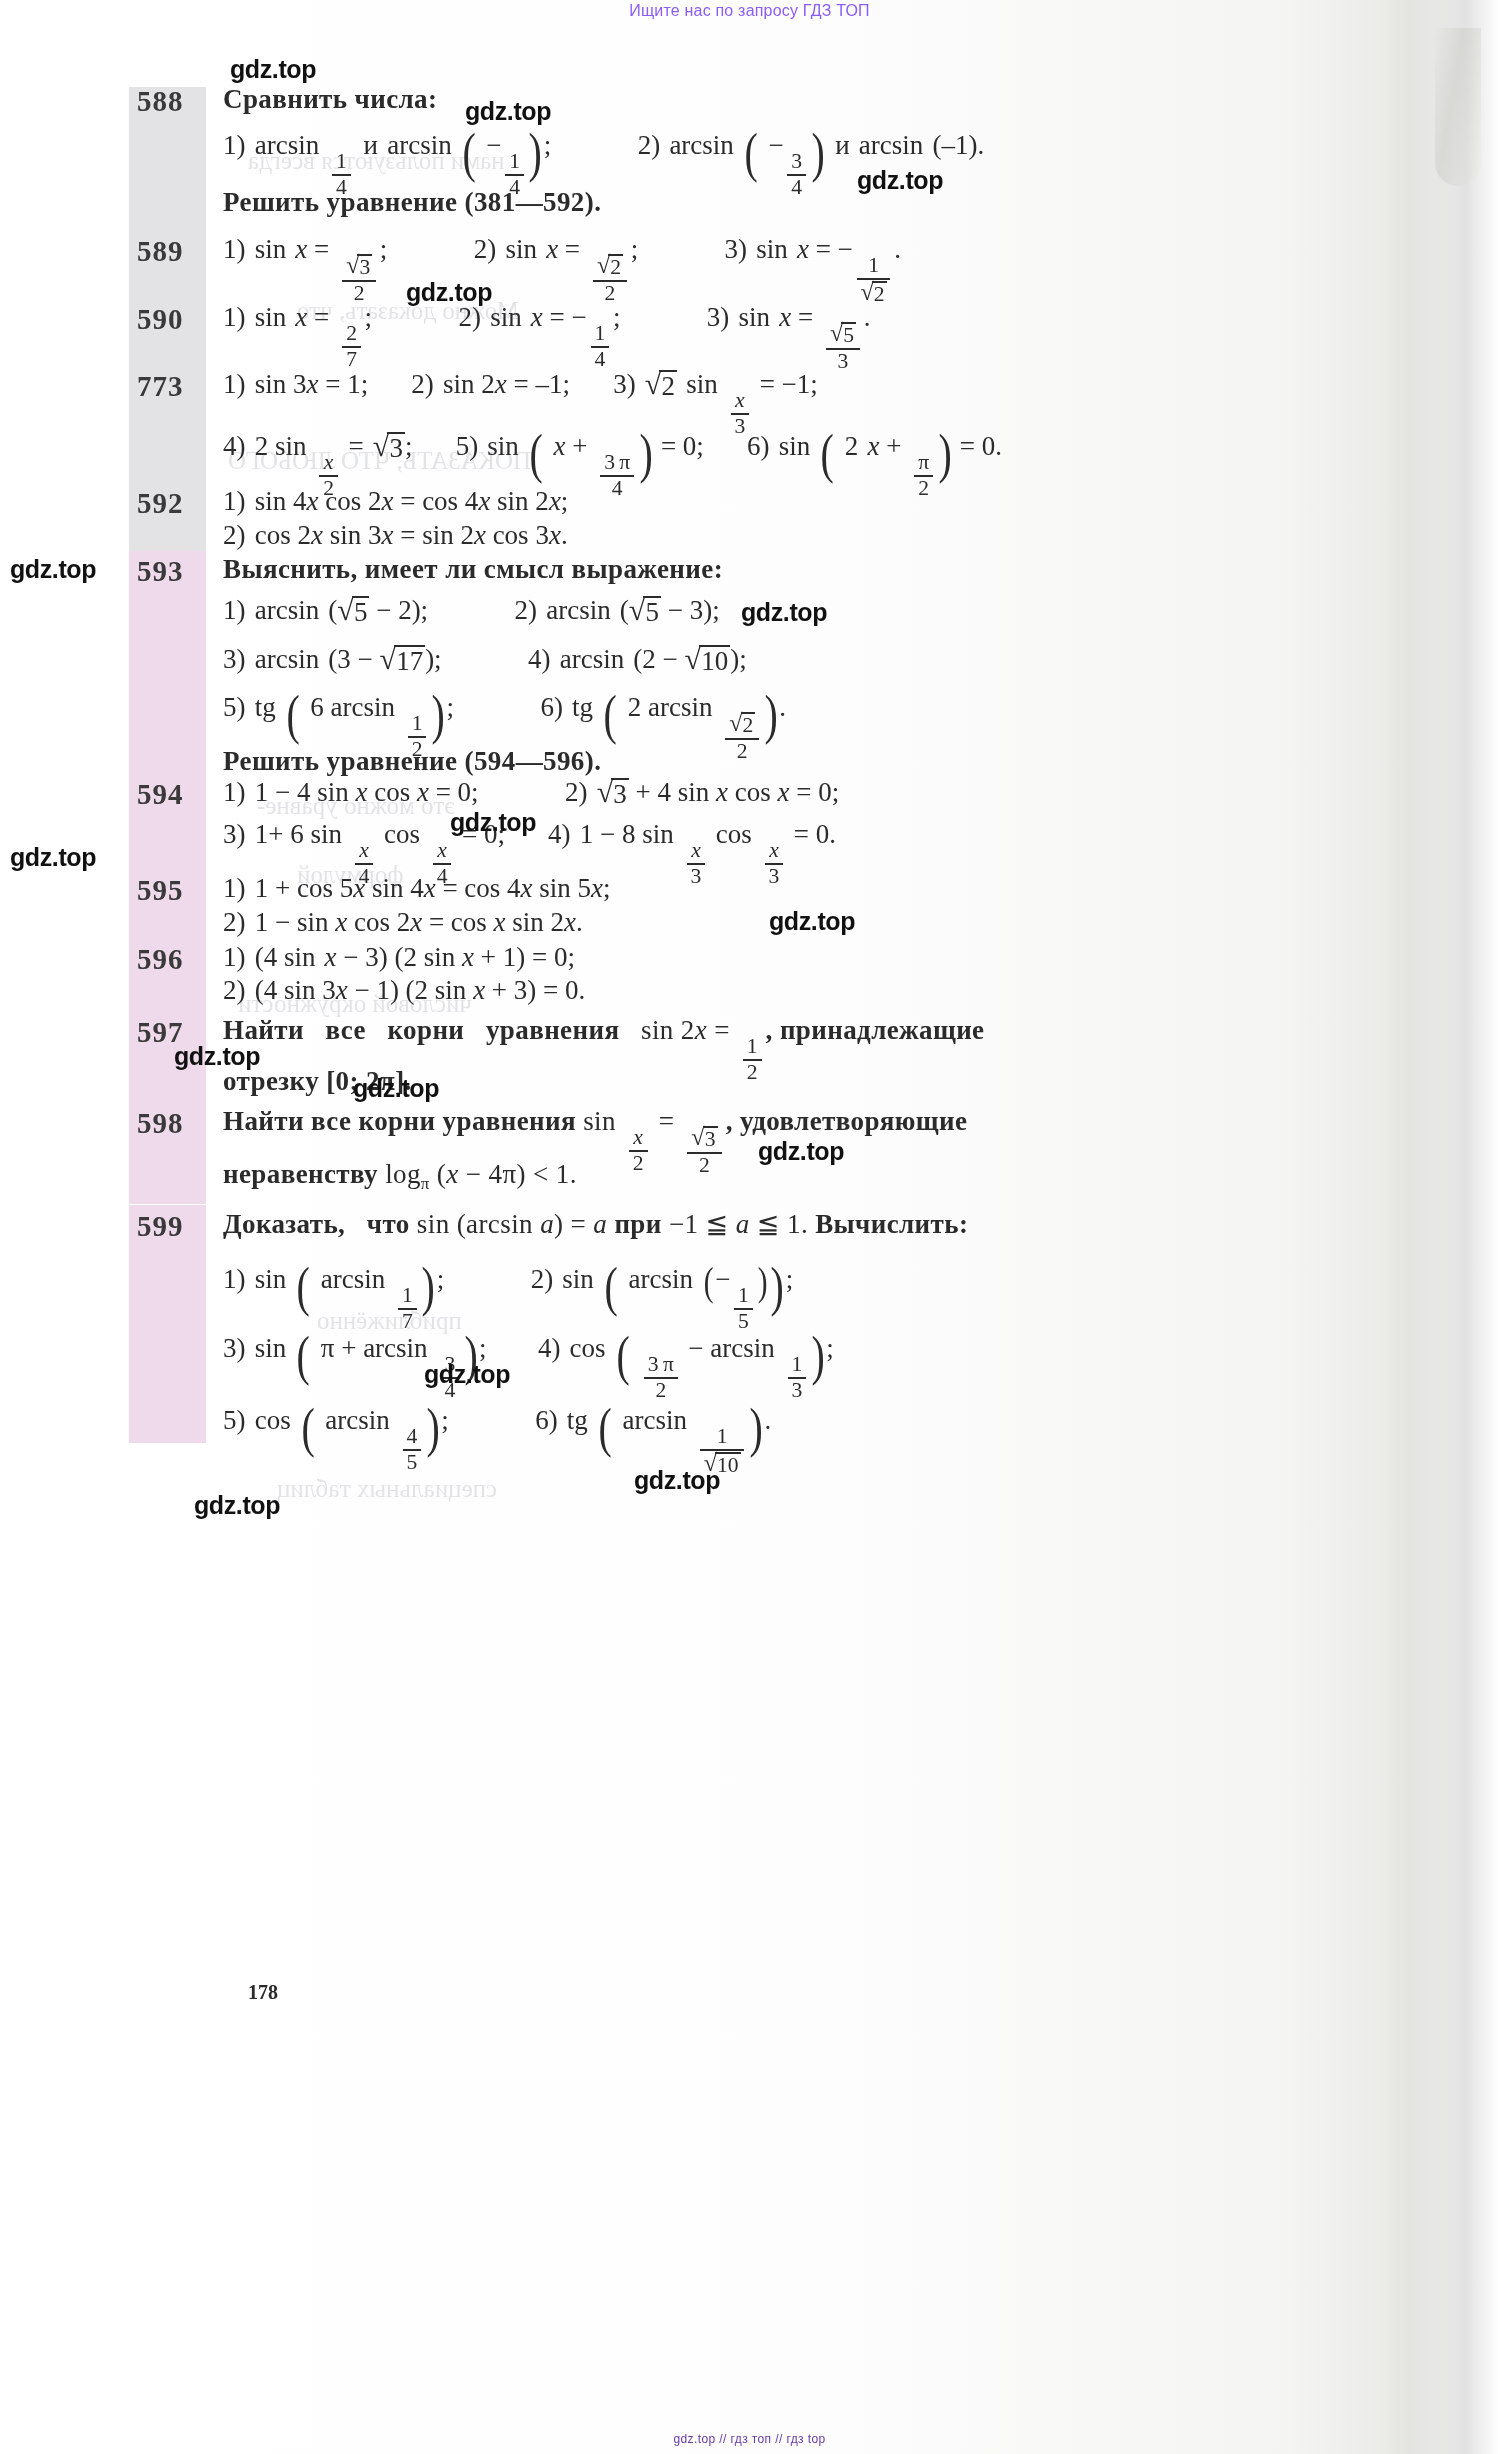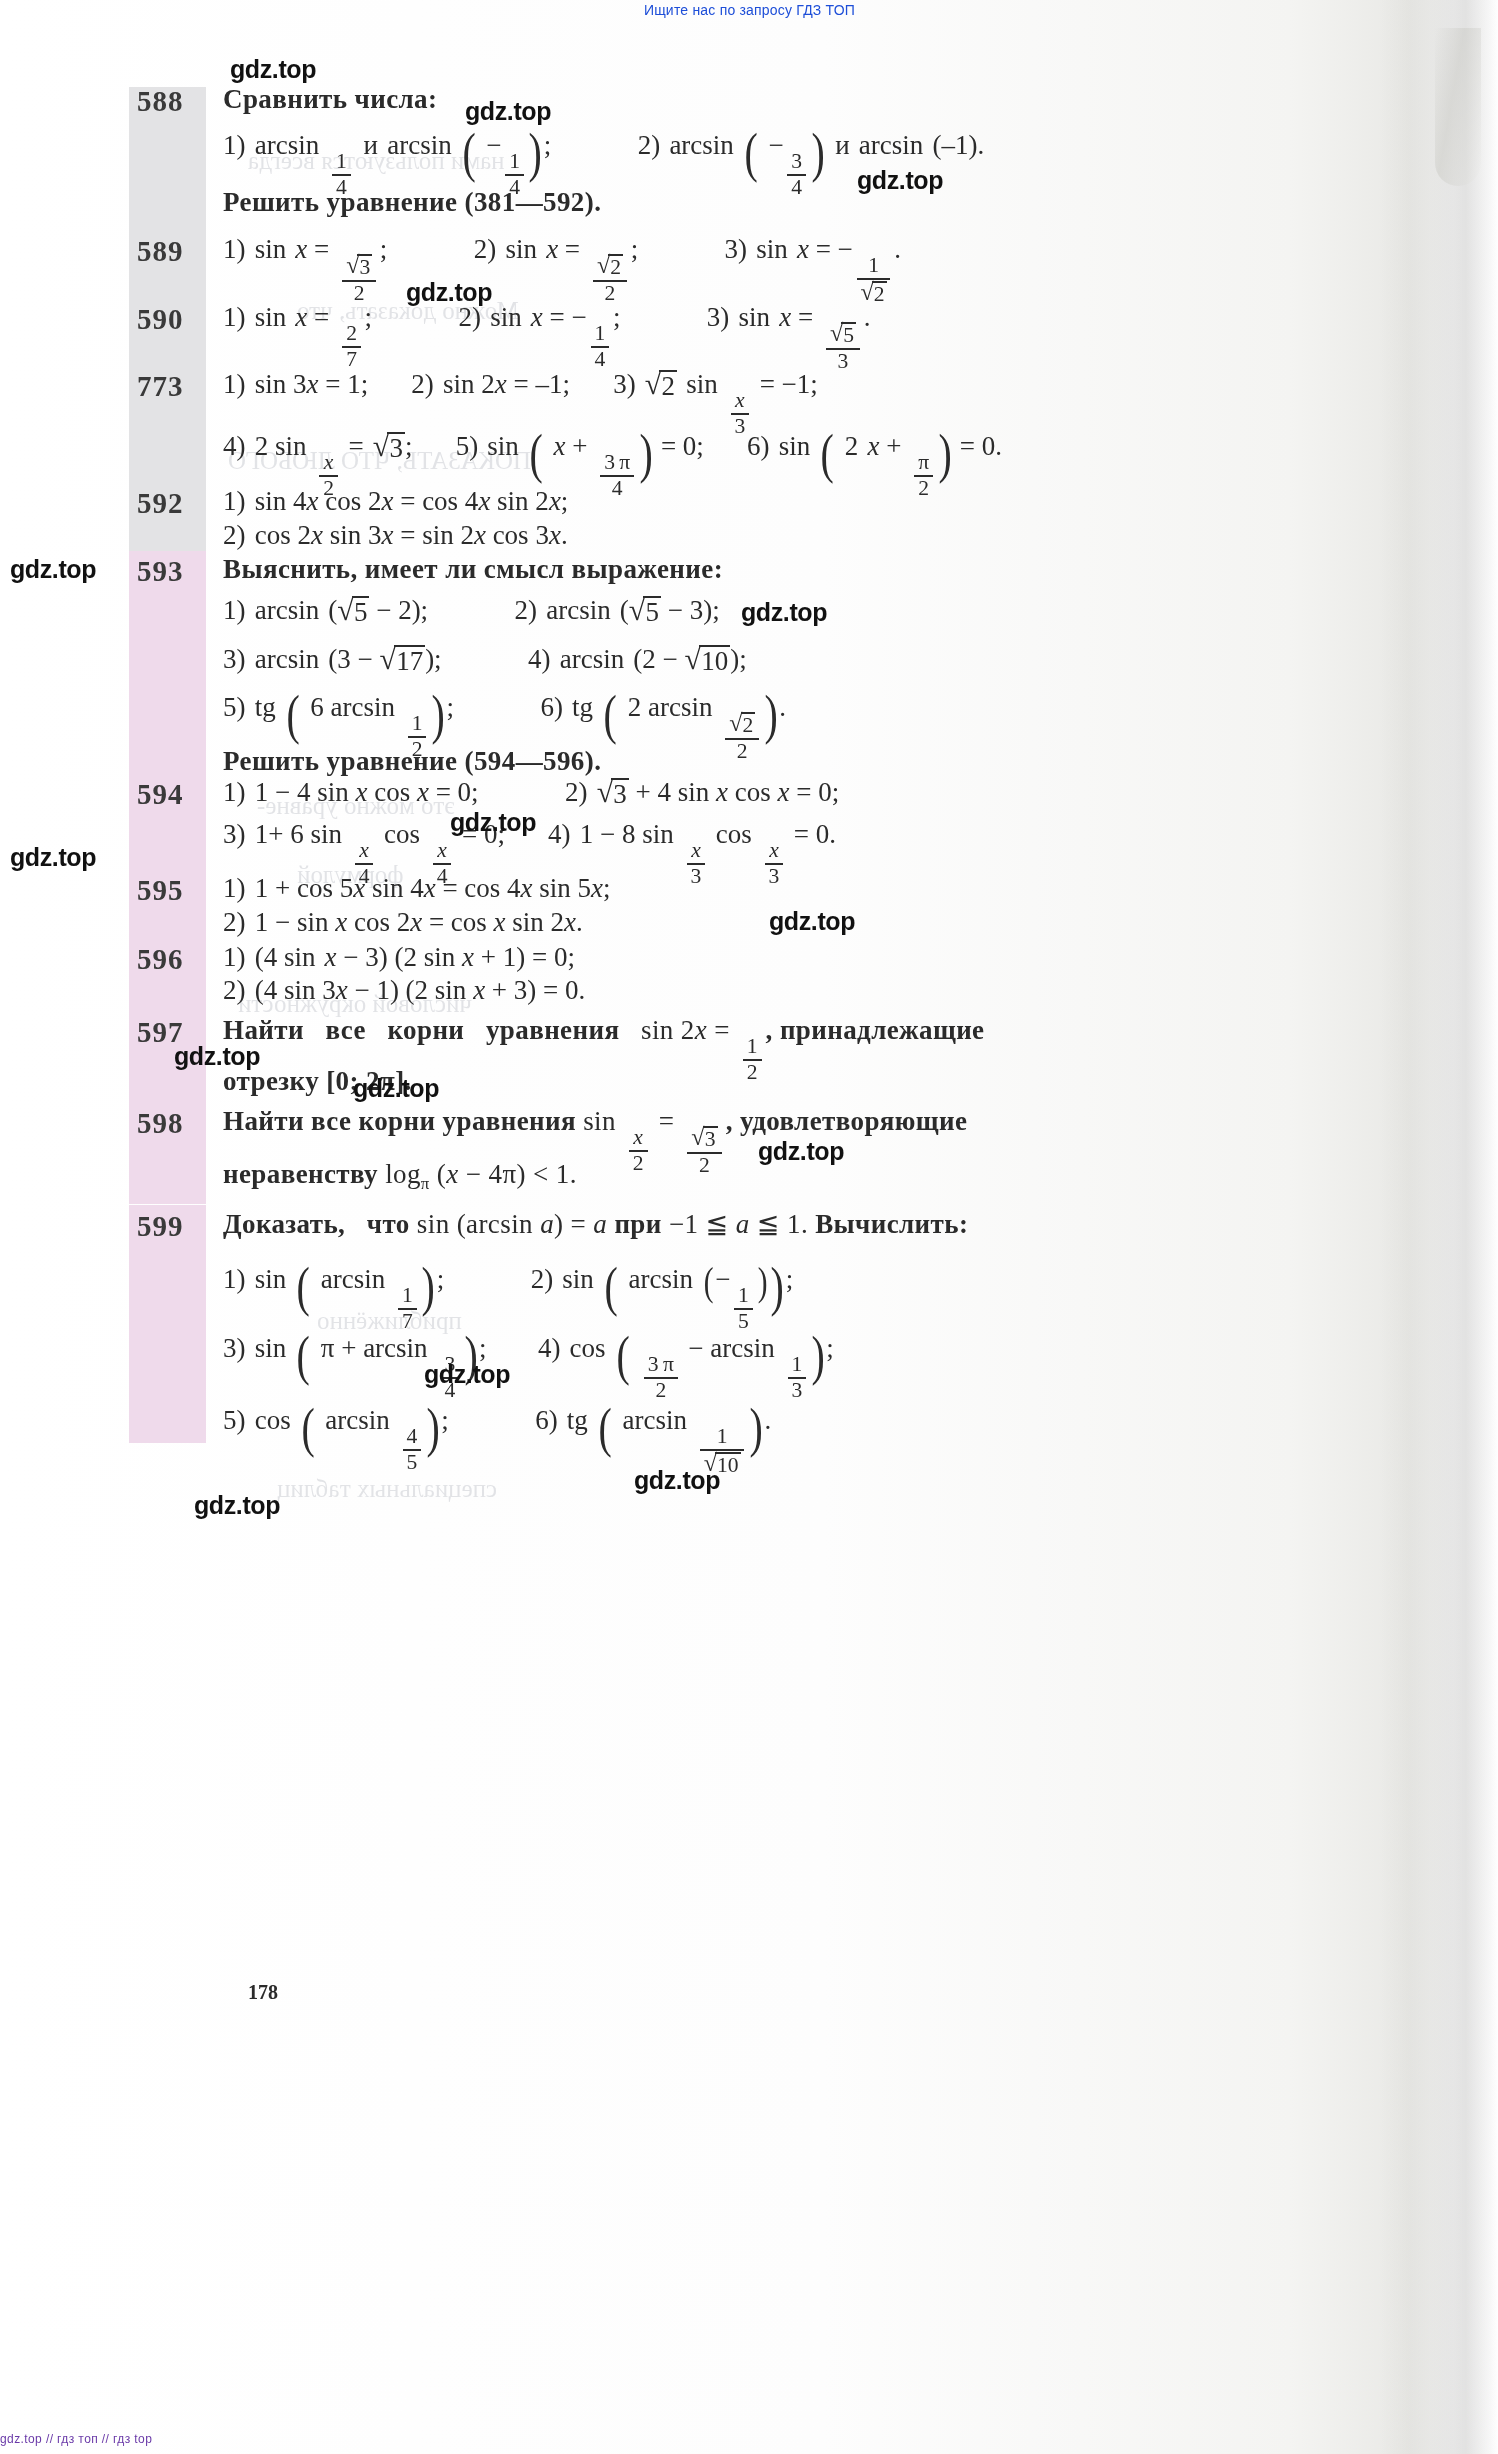--- a/index.html
+++ b/index.html
@@ -27,27 +27,28 @@
     position:absolute; top:28px; right:18px; width:46px; height:158px;
     background:linear-gradient(100deg, rgba(220,220,215,.0) 0%, rgba(205,205,200,.55) 40%, rgba(240,240,238,.2) 100%);
     border-radius:0 0 40px 40px;
   }
 
   
   #site-header{
     position:absolute; top:2px; left:0; width:100%;
     text-align:center;
     font-family:"Liberation Sans", sans-serif;
-    font-size:14px; color:#1d4ed8; letter-spacing:0.2px;
+    font-size:16px; color:#8b5cf6; letter-spacing:0.2px;
     font-weight:400;
   }
 
   
   #site-footer{
     position:absolute; bottom:8px; left:0; width:100%;
+    text-align:center;
     font-family:"Liberation Sans", sans-serif;
     font-size:12px; color:#6a3aa8; letter-spacing:0.4px;margin-top:46px;
   }
 
   
   .wm{
     position:absolute;
     font-family:"Liberation Sans", sans-serif;
     font-weight:700;
     color:#111;

